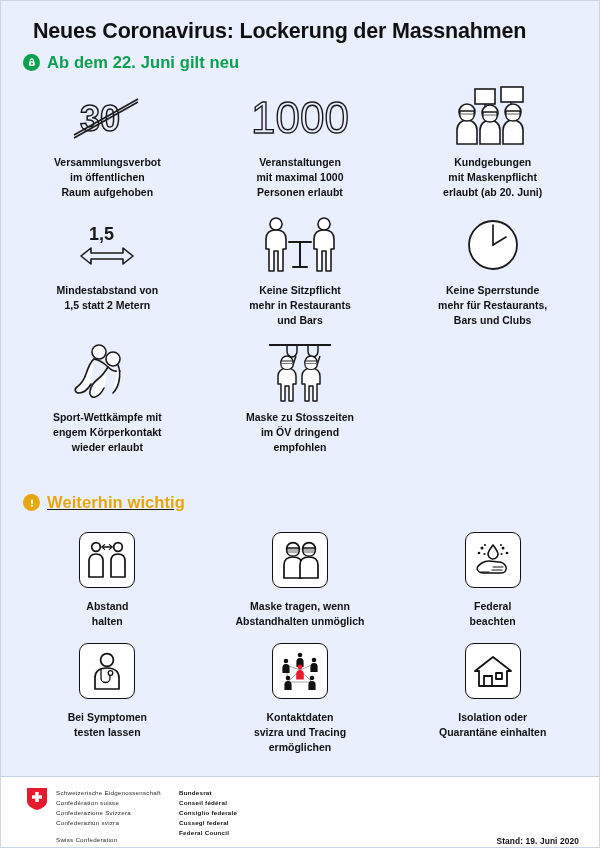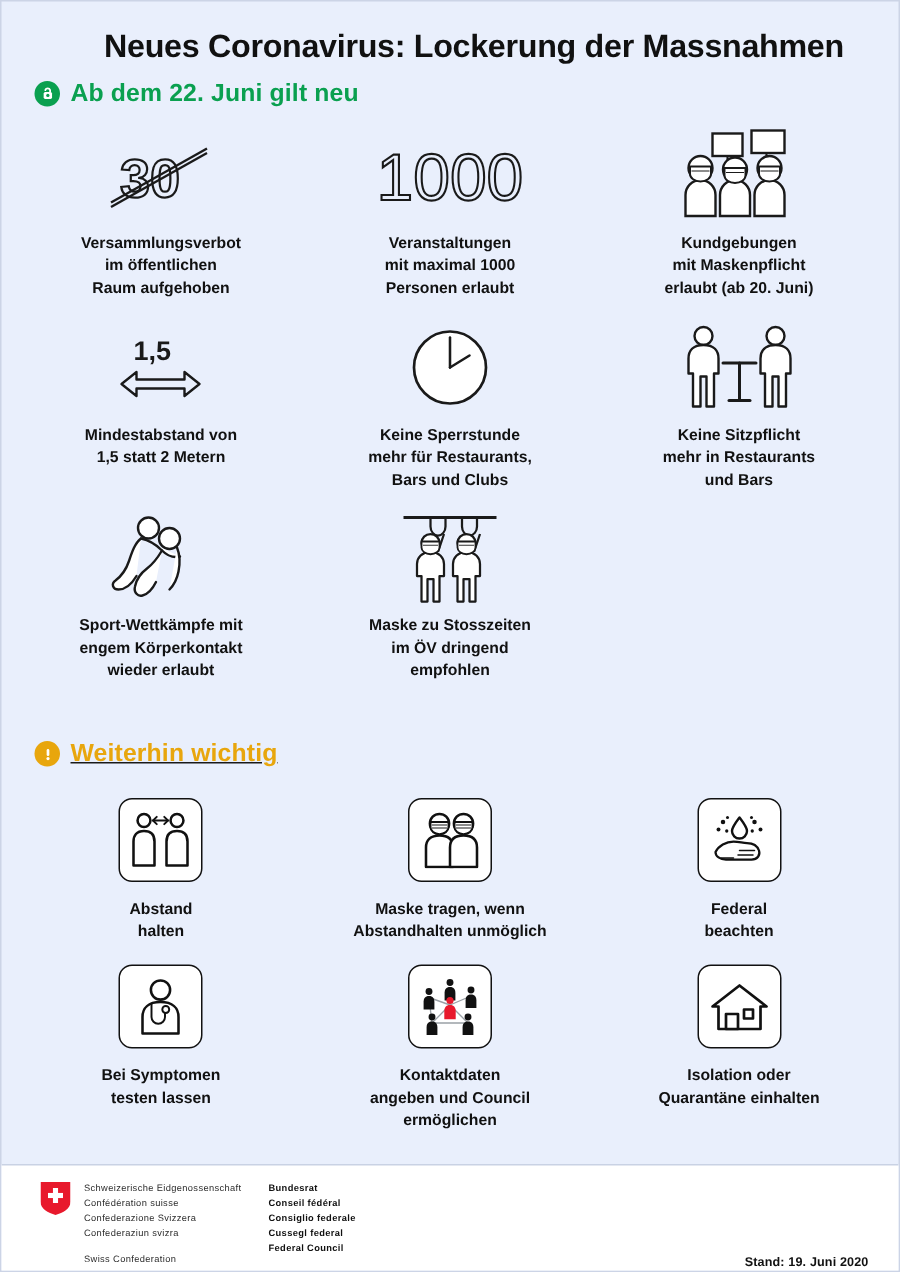--- a/index.html
+++ b/index.html
@@ -15,21 +15,21 @@
     width:600px;height:848px;
     background:#e9effc;
     box-sizing:border-box;
     border:1px solid #ccd4e6;
     position:relative;
     display:flex;flex-direction:column;
   }
   
   .title{
     font-size:21.5px;font-weight:bold;letter-spacing:-0.2px;
-    margin:18px 0 0 32px;color:#111;text-align:center;
+    margin:18px 0 0 32px;color:#111;
   }
   .section-head{
     display:flex;align-items:center;gap:7px;
     margin:9px 0 0 22px;
     text-align:right;
   }
   .section-head.green .sh-label{color:#0aa050;}
   .section-head.amber .sh-label{color:#e8a60d;}
   .sh-label{font-size:16.5px;font-weight:bold;letter-spacing:0.1px;}
   .badge{
@@ -185,55 +185,55 @@
         </svg>
       </div>
       <div class="cap">
         <div>Mindestabstand von</div>
         <div>1,5 statt 2 Metern</div>
       </div>
     </div>
 
     <div class="cell">
       <div class="icon-wrap">
+        <svg width="80" height="58" viewBox="0 0 80 58">
+          <g fill="#fff" stroke="#1a1a1a" stroke-width="1.6" stroke-linejoin="round">
+
+            <circle cx="16" cy="8" r="6"></circle>
+            <path d="M16 14 c-7 0 -10 4 -10 9 v10 h3 v22 h5 v-20 h4 v20 h5 v-22 h3 v-10 c0 -5 -3 -9 -10 -9 z"></path>
+
+            <circle cx="64" cy="8" r="6"></circle>
+            <path d="M64 14 c-7 0 -10 4 -10 9 v10 h3 v22 h5 v-20 h4 v20 h5 v-22 h3 v-10 c0 -5 -3 -9 -10 -9 z"></path>
+          </g>
+          <g stroke="#1a1a1a" stroke-width="2" stroke-linecap="round">
+            <line x1="29" y1="26" x2="51" y2="26"></line>
+            <line x1="40" y1="26" x2="40" y2="51"></line>
+            <line x1="33" y1="51" x2="47" y2="51"></line>
+          </g>
+        </svg>
+      </div>
+      <div class="cap">
+        <div>Keine Sitzpflicht</div>
+        <div>mehr in Restaurants</div>
+        <div>und Bars</div>
+      </div>
+    </div>
+
+    <div class="cell">
+      <div class="icon-wrap">
         <svg width="56" height="56" viewBox="0 0 56 56">
           <circle cx="28" cy="28" r="24" fill="#fff" stroke="#1a1a1a" stroke-width="1.8"></circle>
           <line x1="28" y1="28" x2="28" y2="8" stroke="#1a1a1a" stroke-width="1.7" stroke-linecap="round"></line>
           <line x1="28" y1="28" x2="41" y2="20" stroke="#1a1a1a" stroke-width="1.7" stroke-linecap="round"></line>
         </svg>
       </div>
       <div class="cap">
         <div>Keine Sperrstunde</div>
         <div>mehr für Restaurants,</div>
         <div>Bars und Clubs</div>
-      </div>
-    </div>
-
-    <div class="cell">
-      <div class="icon-wrap">
-        <svg width="80" height="58" viewBox="0 0 80 58">
-          <g fill="#fff" stroke="#1a1a1a" stroke-width="1.6" stroke-linejoin="round">
-
-            <circle cx="16" cy="8" r="6"></circle>
-            <path d="M16 14 c-7 0 -10 4 -10 9 v10 h3 v22 h5 v-20 h4 v20 h5 v-22 h3 v-10 c0 -5 -3 -9 -10 -9 z"></path>
-
-            <circle cx="64" cy="8" r="6"></circle>
-            <path d="M64 14 c-7 0 -10 4 -10 9 v10 h3 v22 h5 v-20 h4 v20 h5 v-22 h3 v-10 c0 -5 -3 -9 -10 -9 z"></path>
-          </g>
-          <g stroke="#1a1a1a" stroke-width="2" stroke-linecap="round">
-            <line x1="29" y1="26" x2="51" y2="26"></line>
-            <line x1="40" y1="26" x2="40" y2="51"></line>
-            <line x1="33" y1="51" x2="47" y2="51"></line>
-          </g>
-        </svg>
-      </div>
-      <div class="cap">
-        <div>Keine Sitzpflicht</div>
-        <div>mehr in Restaurants</div>
-        <div>und Bars</div>
       </div>
     </div>
 
     <div class="cell">
       <div class="icon-wrap">
         <svg width="70" height="62" viewBox="0 0 70 62">
           <g fill="#fff" stroke="#1a1a1a" stroke-width="1.6" stroke-linejoin="round" stroke-linecap="round">
             <circle cx="27" cy="11" r="7"></circle>
             <circle cx="41" cy="18" r="7"></circle>
             <path d="M22 18 c-4 3 -6 9 -8 15 c-2 6 -5 10 -9 13 c-3 2 -2 6 2 6 c5 0 9 -4 12 -9"></path>
@@ -442,21 +442,21 @@
             </g>
             <g fill="#e8192c" transform="translate(18,12)">
               <circle cx="4" cy="3" r="2.4"></circle>
               <path d="M4 6 c-2.7 0 -3.8 1.7 -3.8 4.2 v5.3 h7.6 v-5.3 c0 -2.5 -1.1 -4.2 -3.8 -4.2z"></path>
             </g>
           </svg>
         </div>
       </div>
       <div class="cap">
         <div>Kontaktdaten</div>
-        <div>angeben und Council</div>
+        <div>svizra und Tracing</div>
         <div>ermöglichen</div>
       </div>
     </div>
 
     <div class="cell">
       <div class="icon-wrap">
         <div class="card-icon">
           <svg width="42" height="38" viewBox="0 0 42 38">
             <g fill="#fff" stroke="#111" stroke-width="1.8" stroke-linejoin="round">
               <path d="M3 19 L21 5 L39 19 L35 19 L35 34 L7 34 L7 19 Z"></path>

